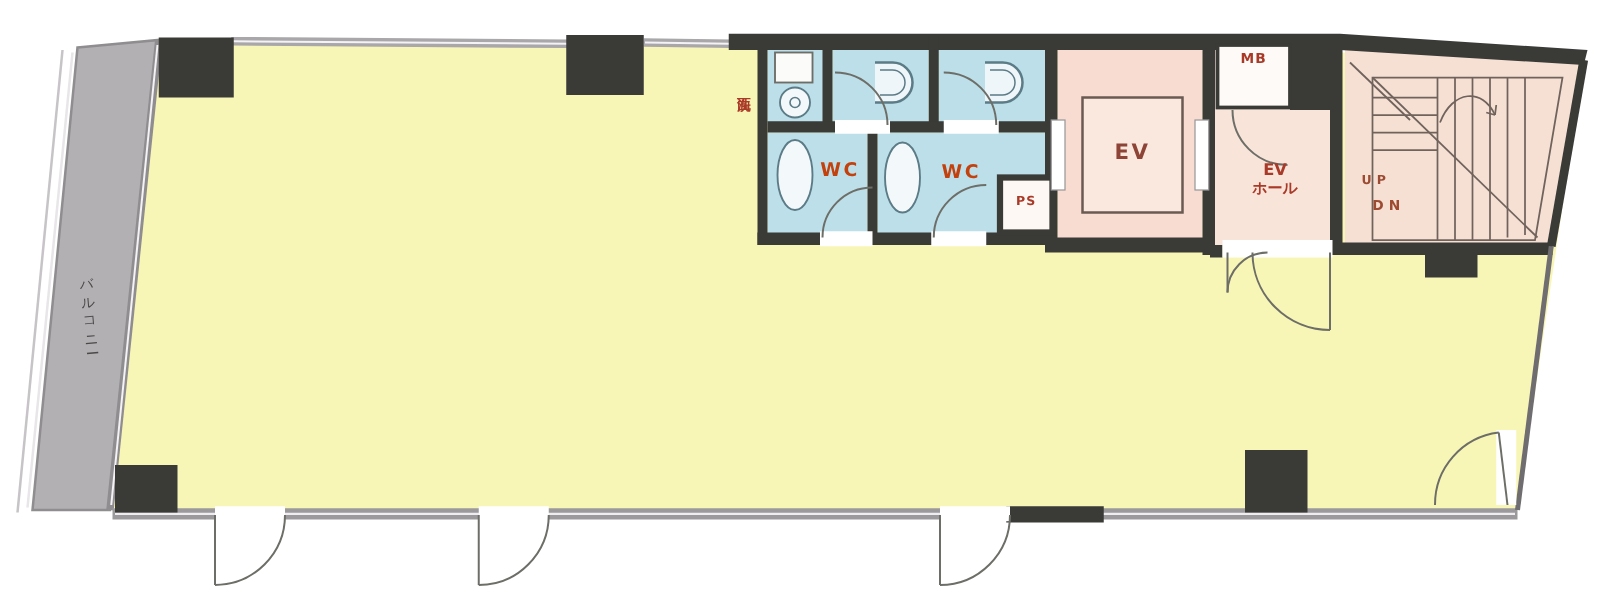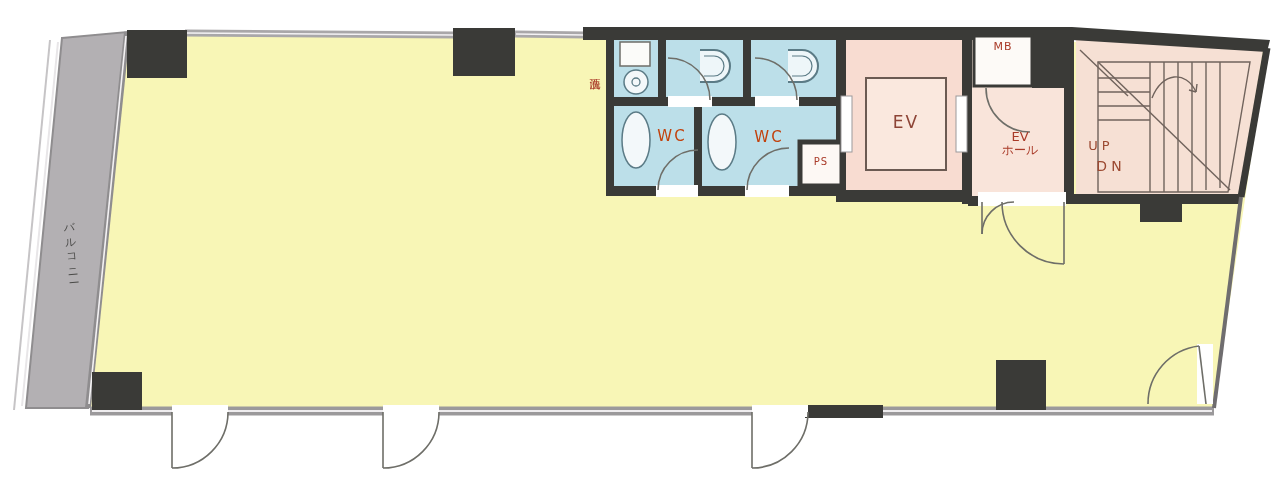--- a/index.html
+++ b/index.html
@@ -1,19 +1,19 @@
 <!DOCTYPE html>
 <html><head>
 <meta charset="utf-8">
 <style>
   html,body{margin:0;padding:0;background:#ffffff;}
   #stage{position:relative;width:1280px;height:487px;background:#ffffff;overflow:hidden;
          font-family:"DejaVu Sans",sans-serif;}
   #plan-svg{position:absolute;left:0;top:0;}
-  .lbl{position:absolute;font-weight:normal;line-height:1.1;text-align:center;
+  .lbl{position:absolute;font-weight:bold;line-height:1.1;text-align:center;
        font-family:"DejaVu Sans",sans-serif;}
   .red{color:#a93a28;}
   .dark{color:#c2410c;}
   .vtext{writing-mode:vertical-rl;text-orientation:upright;}
 </style>
 </head>
 <body>
 
 <div id="stage">
 
@@ -162,17 +162,17 @@
 
   <div class="lbl red" style="left:880px;top:113px;width:52px;font-size:17px;letter-spacing:2px;color:#8d4436;">EV</div>
 
   <div class="lbl red" style="left:976px;top:41px;width:54px;font-size:11px;letter-spacing:1px;">MB</div>
 
   <div class="lbl red" style="left:984px;top:130px;width:72px;font-size:13px;">
     <div>EV</div>
     <div style="font-size:12px;">ホール</div>
   </div>
 
-  <div class="lbl red" style="left:1080px;top:139px;width:42px;font-size:13px;letter-spacing:4px;color:#9c4a32;">UP</div>
+  <div class="lbl red" style="left:1080px;top:139px;width:42px;font-size:10px;letter-spacing:4px;color:#9c4a32;">UP</div>
 
-  <div class="lbl red" style="left:1090px;top:159px;width:42px;font-size:14px;letter-spacing:4px;color:#9c4a32;">DN</div>
+  <div class="lbl red" style="left:1090px;top:159px;width:42px;font-size:11px;letter-spacing:4px;color:#9c4a32;">DN</div>
 
 </div>
 
 </body></html>

